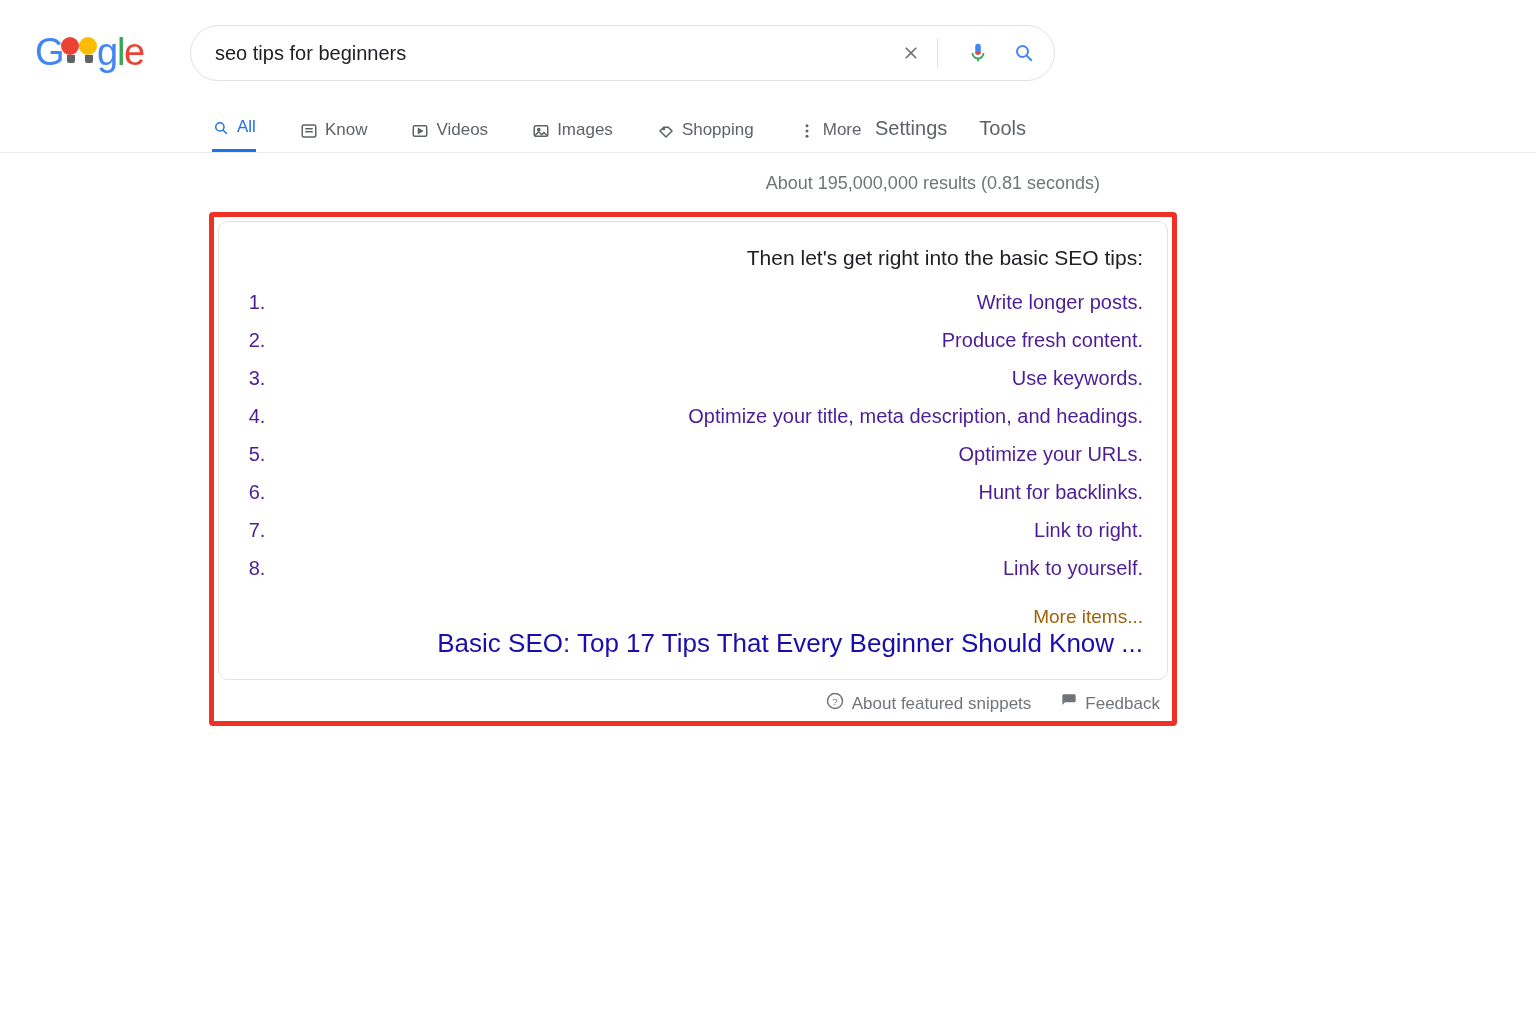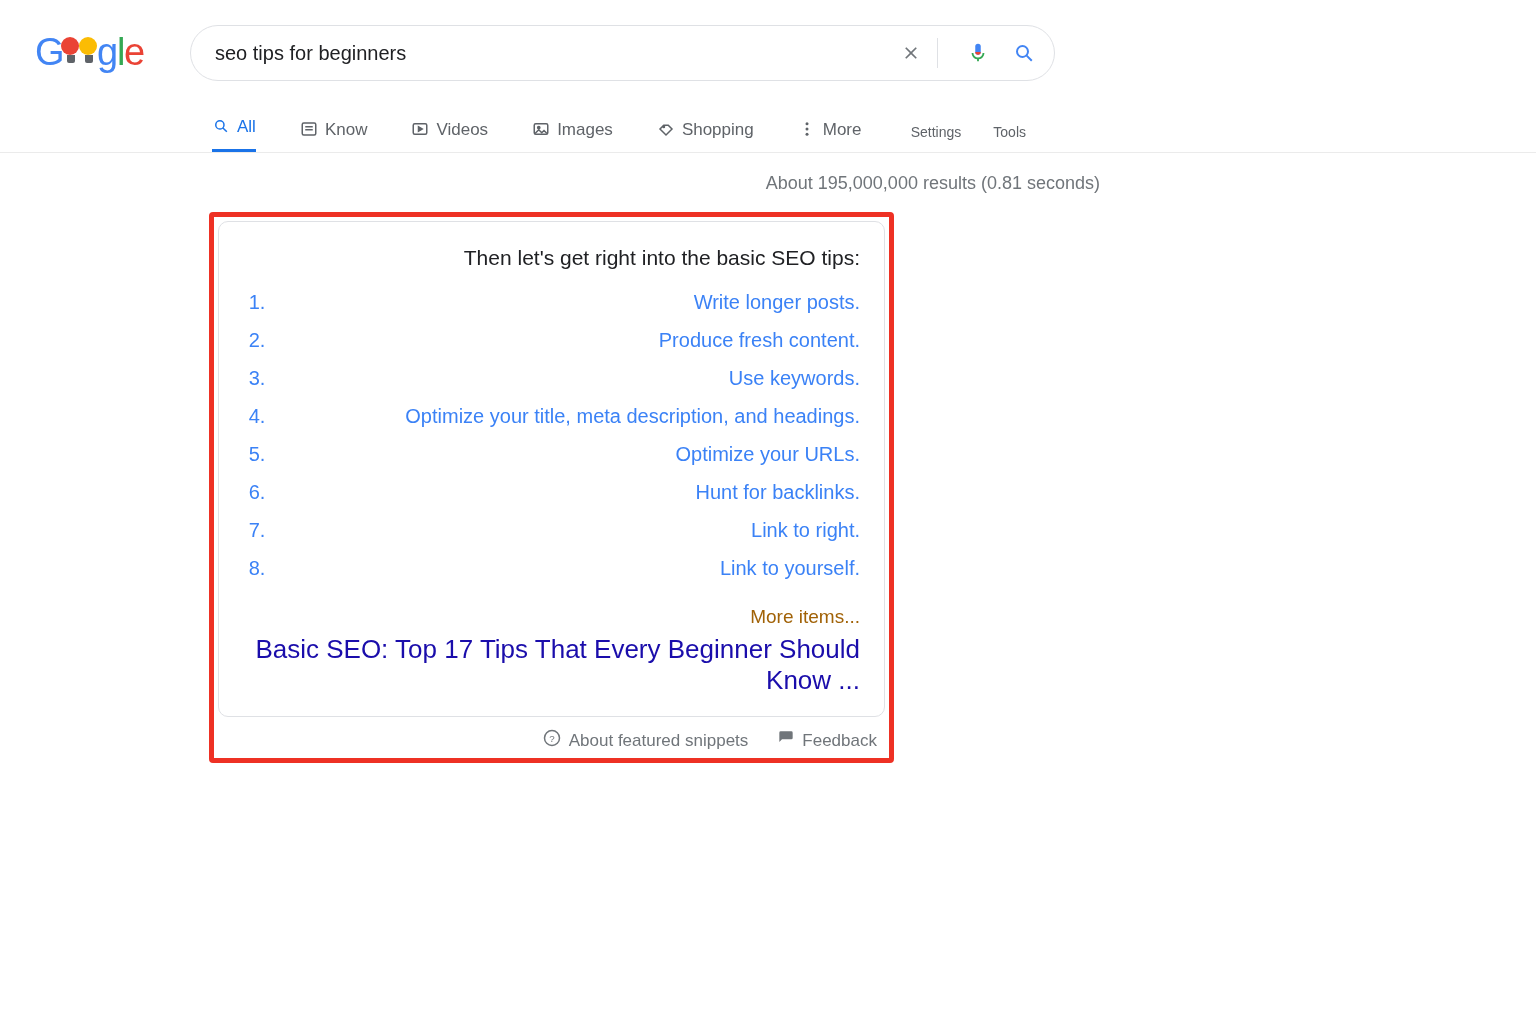--- a/index.html
+++ b/index.html
@@ -54,59 +54,59 @@
     display:flex;
     align-items:flex-end;
     padding-left: 212px;
     border-bottom:1px solid #ebebeb;
     margin-top: 28px;
     height: 44px;
     position:relative;
   }
   .tab {
     display:flex;
-    align-items:flex-start;
+    align-items:flex-end;
     color:#5f6368;
     font-size:17px;
     margin-right: 44px;
     padding-bottom:12px;
     cursor:pointer;
   }
   .tab.active { color:#1a73e8; border-bottom:3px solid #1a73e8; }
   .tab .ticon { margin-right:7px; display:inline-flex; }
   .tabs-right {
     position:absolute;
     right: 510px;
     display:flex;
     gap: 32px;
     color:#5f6368;
-    font-size:14px;
+    font-size:20px;
     padding-bottom:12px;
   }
   .content { padding-left: 225px; padding-top: 20px; width: 1100px; text-align: right; }
   .stats { color:#70757a; font-size:18px; margin-bottom:18px; }
   .featured-box {
     border: 5px solid #ee3124;
     border-radius: 4px;
     padding: 4px 4px 6px 4px;
-    width: 685px;
+    width: 968px;
     margin-left:-16px;
   }
   .snippet-card {
     border:1px solid #dfe1e5;
     border-radius:10px;
     padding: 24px 24px 20px 24px;
   }
   .snippet-heading { font-size:21px; color:#202124; margin-bottom:18px; }
   .snippet-list { list-style:decimal; padding-left: 28px; }
-  .snippet-list li { font-size:20px; color:#3b82f6; margin-bottom:10px; line-height:1.4; }
+  .snippet-list li { font-size:20px; color:#4c1d95; margin-bottom:10px; line-height:1.4; }
   .more-link { color:#a16207; font-size:19px; margin-top:14px; display:inline-block; cursor:pointer; margin-left:24px;}
   .cite { color:#202124; font-size:18px; margin-top:26px; }
   .cite .path { color:#5f6368; }
-  .result-title { color:#1a0dab; font-size:26px; margin-top:6px; cursor:pointer; }
+  .result-title { color:#1a0dab; font-size:26px; cursor:pointer; }
   .snippet-footer {
     display:flex; justify-content:flex-end; gap:30px;
     color:#70757a; font-size:17px; margin-top:12px;
     align-items:center;
     padding-right:8px;
   }
   .snippet-footer .fitem { display:flex; align-items:center; gap:8px; cursor:pointer;}
   .result2 { margin-top:34px; width: 820px; }
   .result2 .cite { display:flex; align-items:center; gap:6px;}
   .dd { color:#70757a; font-size:13px;}

